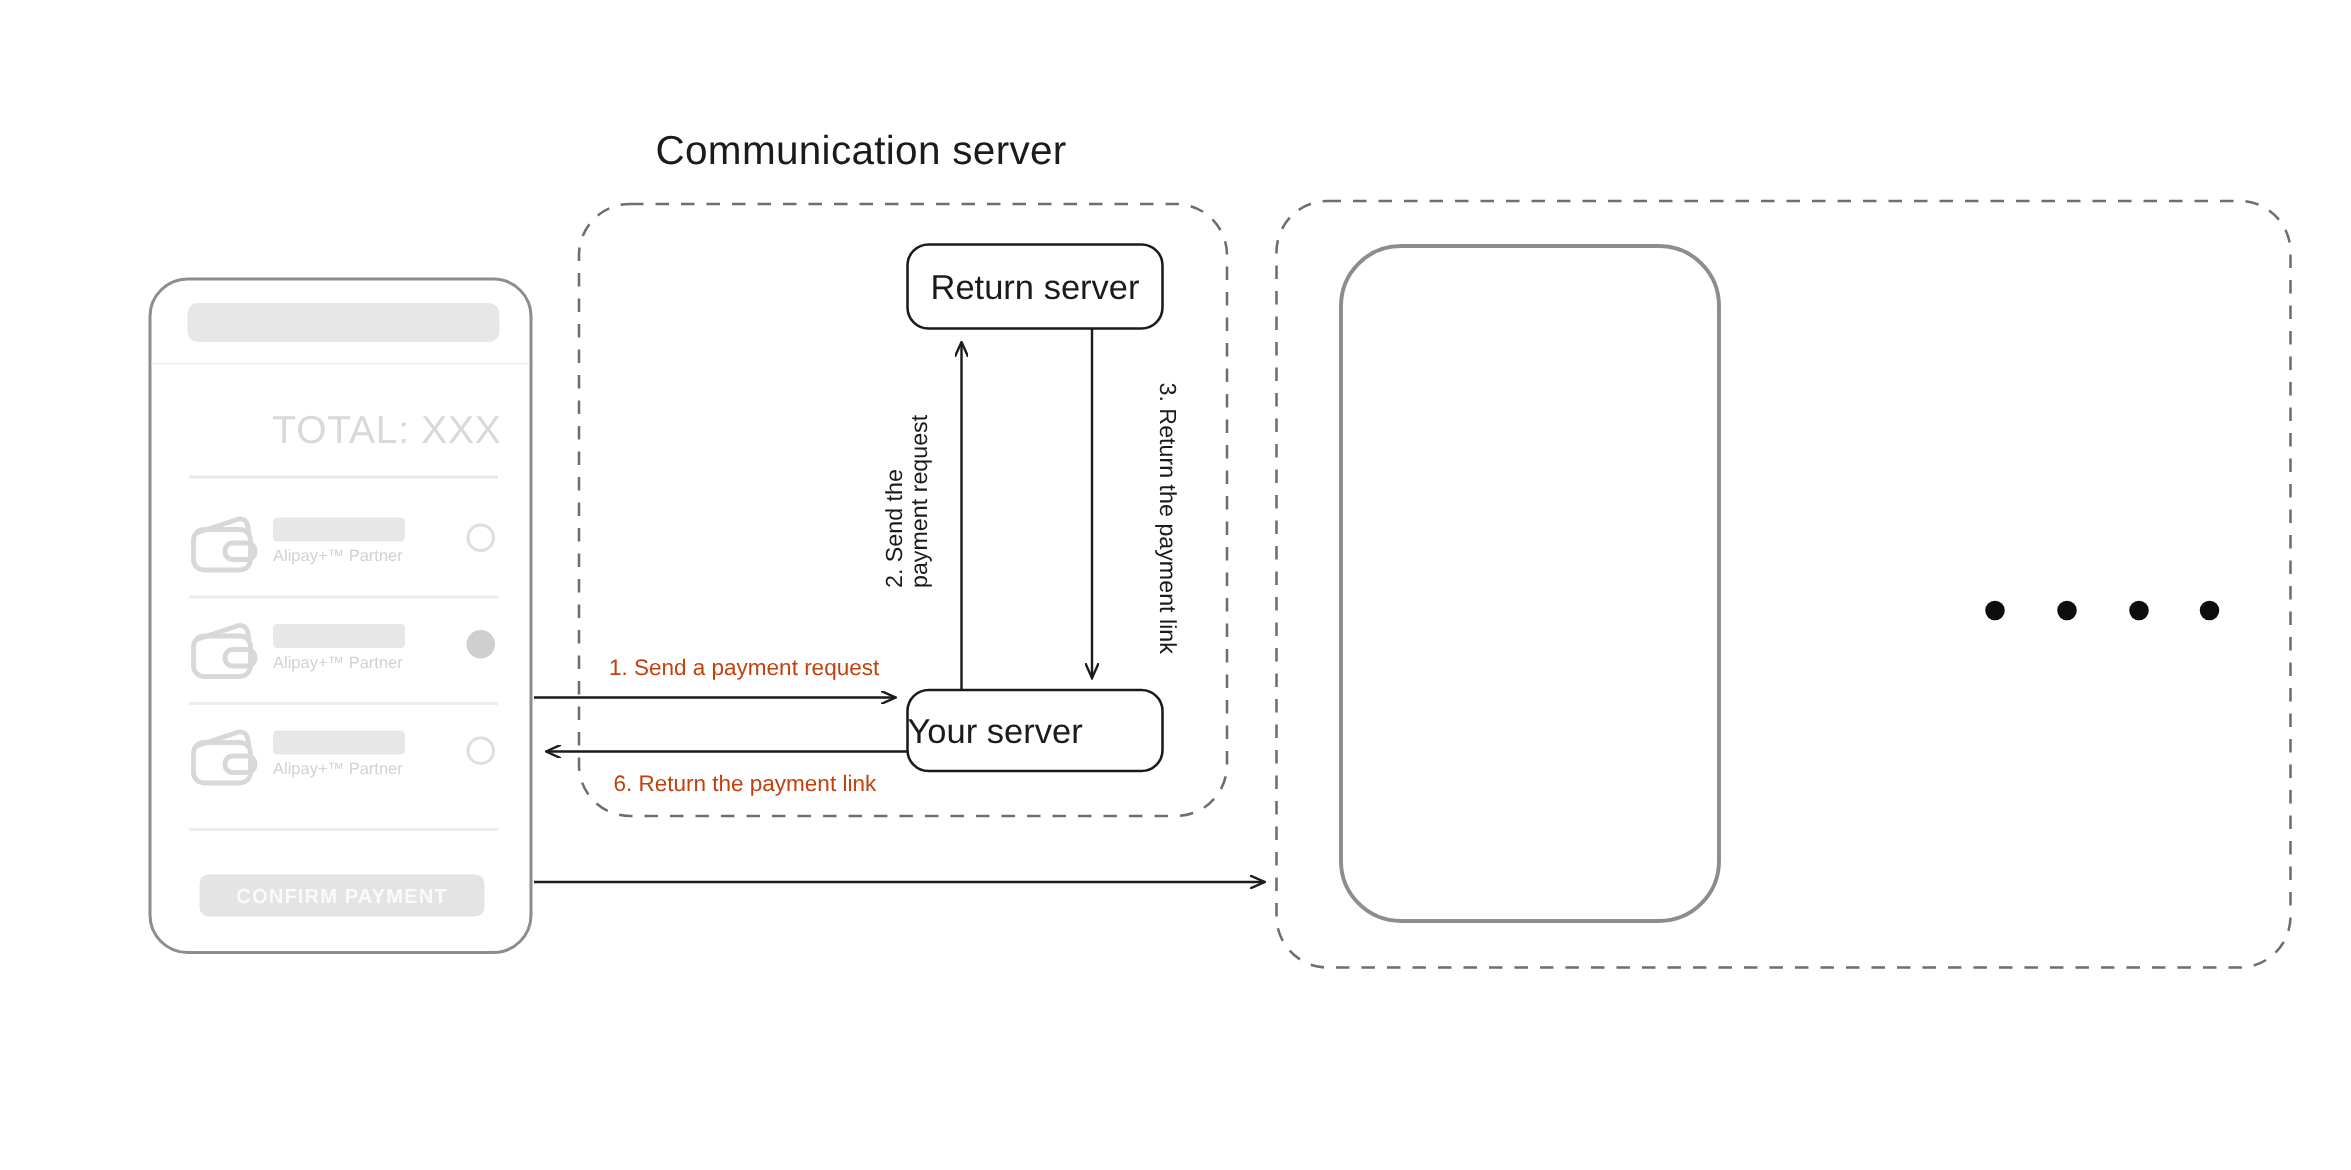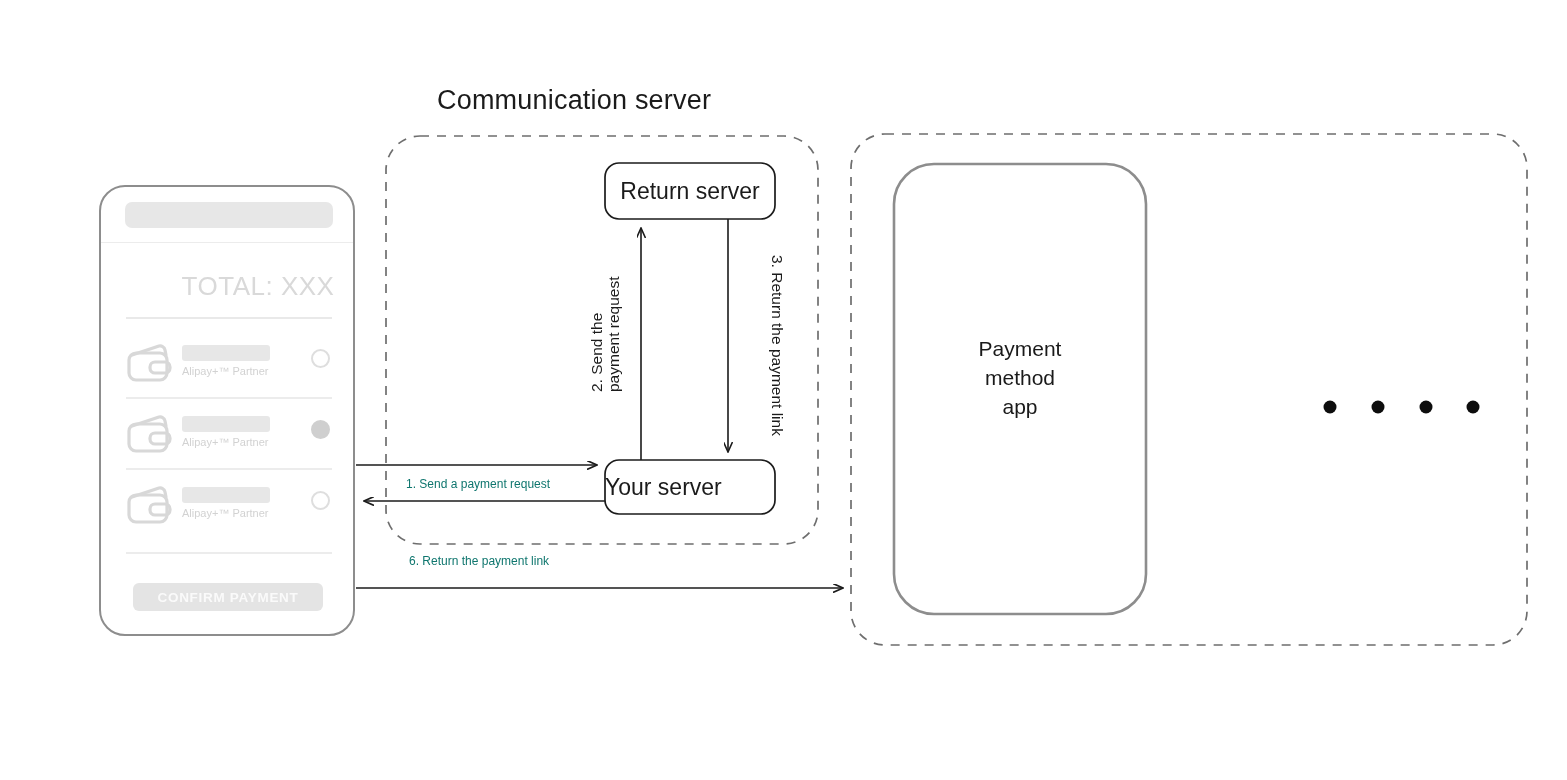--- a/index.html
+++ b/index.html
@@ -48,23 +48,22 @@
   }
   #your-server-label {
     left: 605px; top: 474px; width: 170px; text-align: left;
   }
   #payment-app-label {
     left: 893px; top: 334px; width: 254px;
     text-align: center; line-height: 29px; font-size: 21px;
   }
 
   .step-label {
-    font-size: 12px;
-    color: #0f766e;
-    margin-top: 40px;
+    font-size: 15px;
+    color: #c2410c;
   }
   #step1-label { left: 406px; top: 437px; }
   #step4-label { left: 409px; top: 514px; }
   #step5-label { left: 481px; top: 561px; }
 
   .vstep {
     position: absolute;
     font-size: 15.5px;
     color: #1b1b1b;
     white-space: nowrap;
@@ -218,25 +217,20 @@
     <circle cx="1378" cy="407" r="6.5" fill="#0d0d0d"></circle>
     <circle cx="1426" cy="407" r="6.5" fill="#0d0d0d"></circle>
     <circle cx="1473" cy="407" r="6.5" fill="#0d0d0d"></circle>
   </svg>
 
   <div class="lbl" id="diagram-title">Communication server</div>
 
   <div class="lbl node-label" id="alipay-server-label">Return server</div>
   <div class="lbl node-label" id="your-server-label">Your server</div>
 
-  <div class="lbl" id="payment-app-label">
-    <span>Payment</span><br>
-    <span>method</span><br>
-    <span>app</span>
-  </div>
 
   <div class="lbl step-label" id="step1-label">1. Send a payment request</div>
   <div class="lbl step-label" id="step4-label">6. Return the payment link</div>
 
   <div class="vstep" id="step2-label">
     <span>2. Send the</span>
     <span class="l2">payment request</span>
   </div>
 
   <div class="vstep" id="step3-label">

